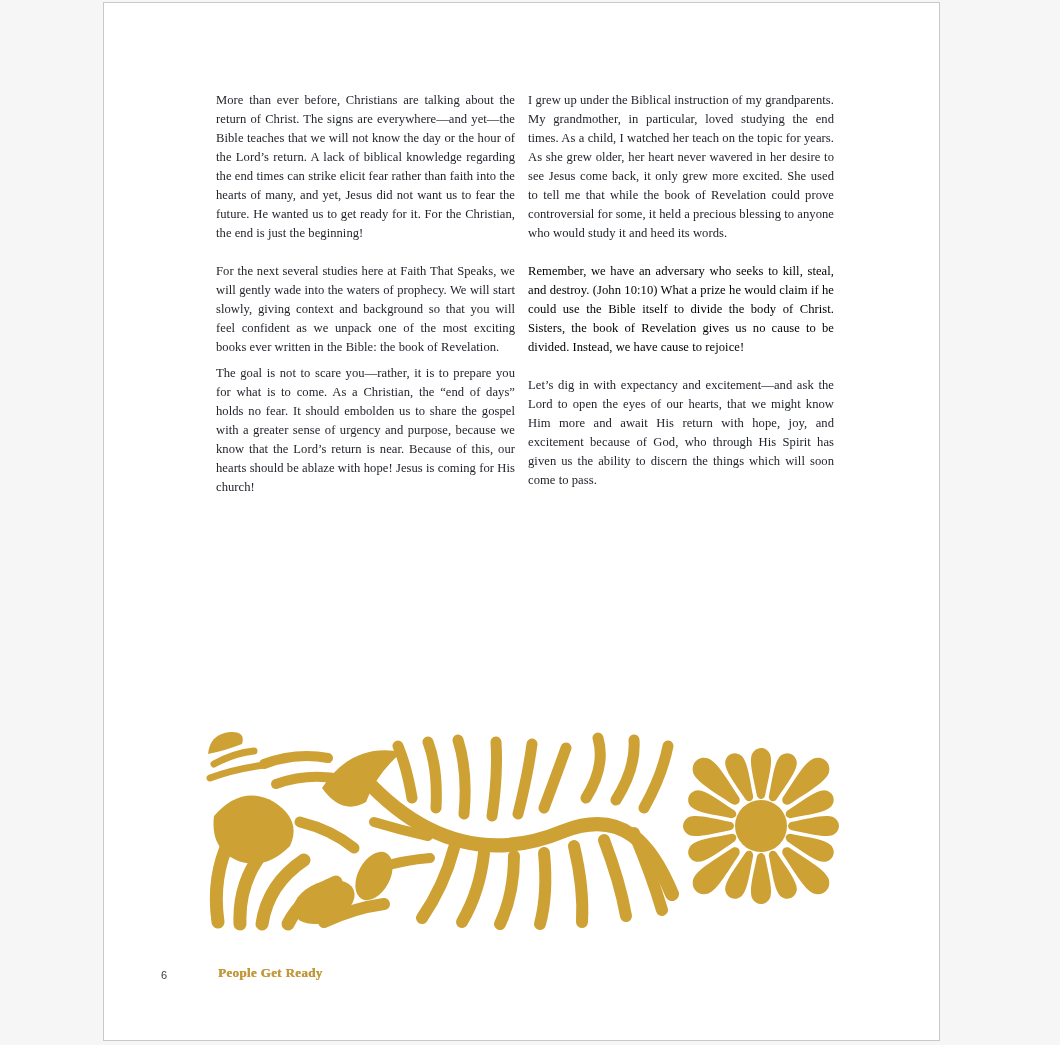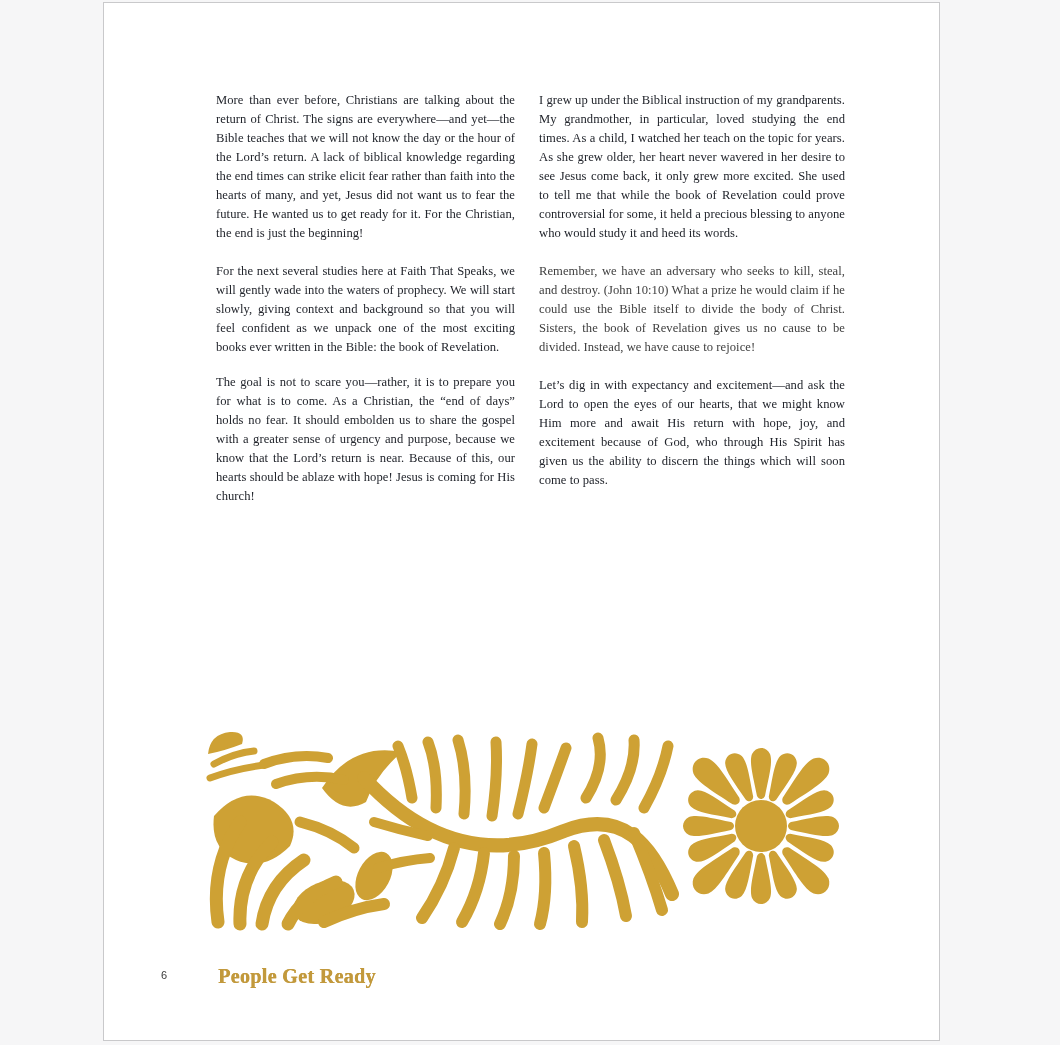--- a/index.html
+++ b/index.html
@@ -14,36 +14,36 @@
     background:#ffffff;border:1px solid #c9c9cb;box-sizing:border-box;
   }
   .col{
     position:absolute;top:88px;
     text-align:justify;
     font-size:12.6px;line-height:19px;
     color:#22252c;
     letter-spacing:0.05px;
   }
   .col-left{left:112px;width:299px;}
-  .col-right{left:435px;width:306px;}
+  .col-right{left:424px;width:306px;}
   .col p{margin:0 0 19px 0;}
-  .col p.tight{margin-bottom:16px;}
-  .col p.gold{color:#404040;}
+  .col p.tight{margin-bottom:7px;}
+  .col p.gold{color:#000000;}
   .art{
     position:absolute;left:100px;top:723px;width:648px;height:210px;
   }
   .footer-num{
     position:absolute;left:57px;top:966px;
     font-family:"Liberation Sans", sans-serif;
     font-size:11px;color:#3a3a3a;
   }
   .footer-logo{
     position:absolute;left:114px;top:962px;
     font-family:"Liberation Serif", serif;
-    font-weight:bold;font-size:20px;letter-spacing:0.35px;
+    font-weight:bold;font-size:13px;letter-spacing:0.35px;
     color:#c2993c;
     text-shadow:0.4px 0 0 currentColor;
   }
 </style>
 </head>
 <body>
 
 <div class="page">
 
   <div class="col col-left">

